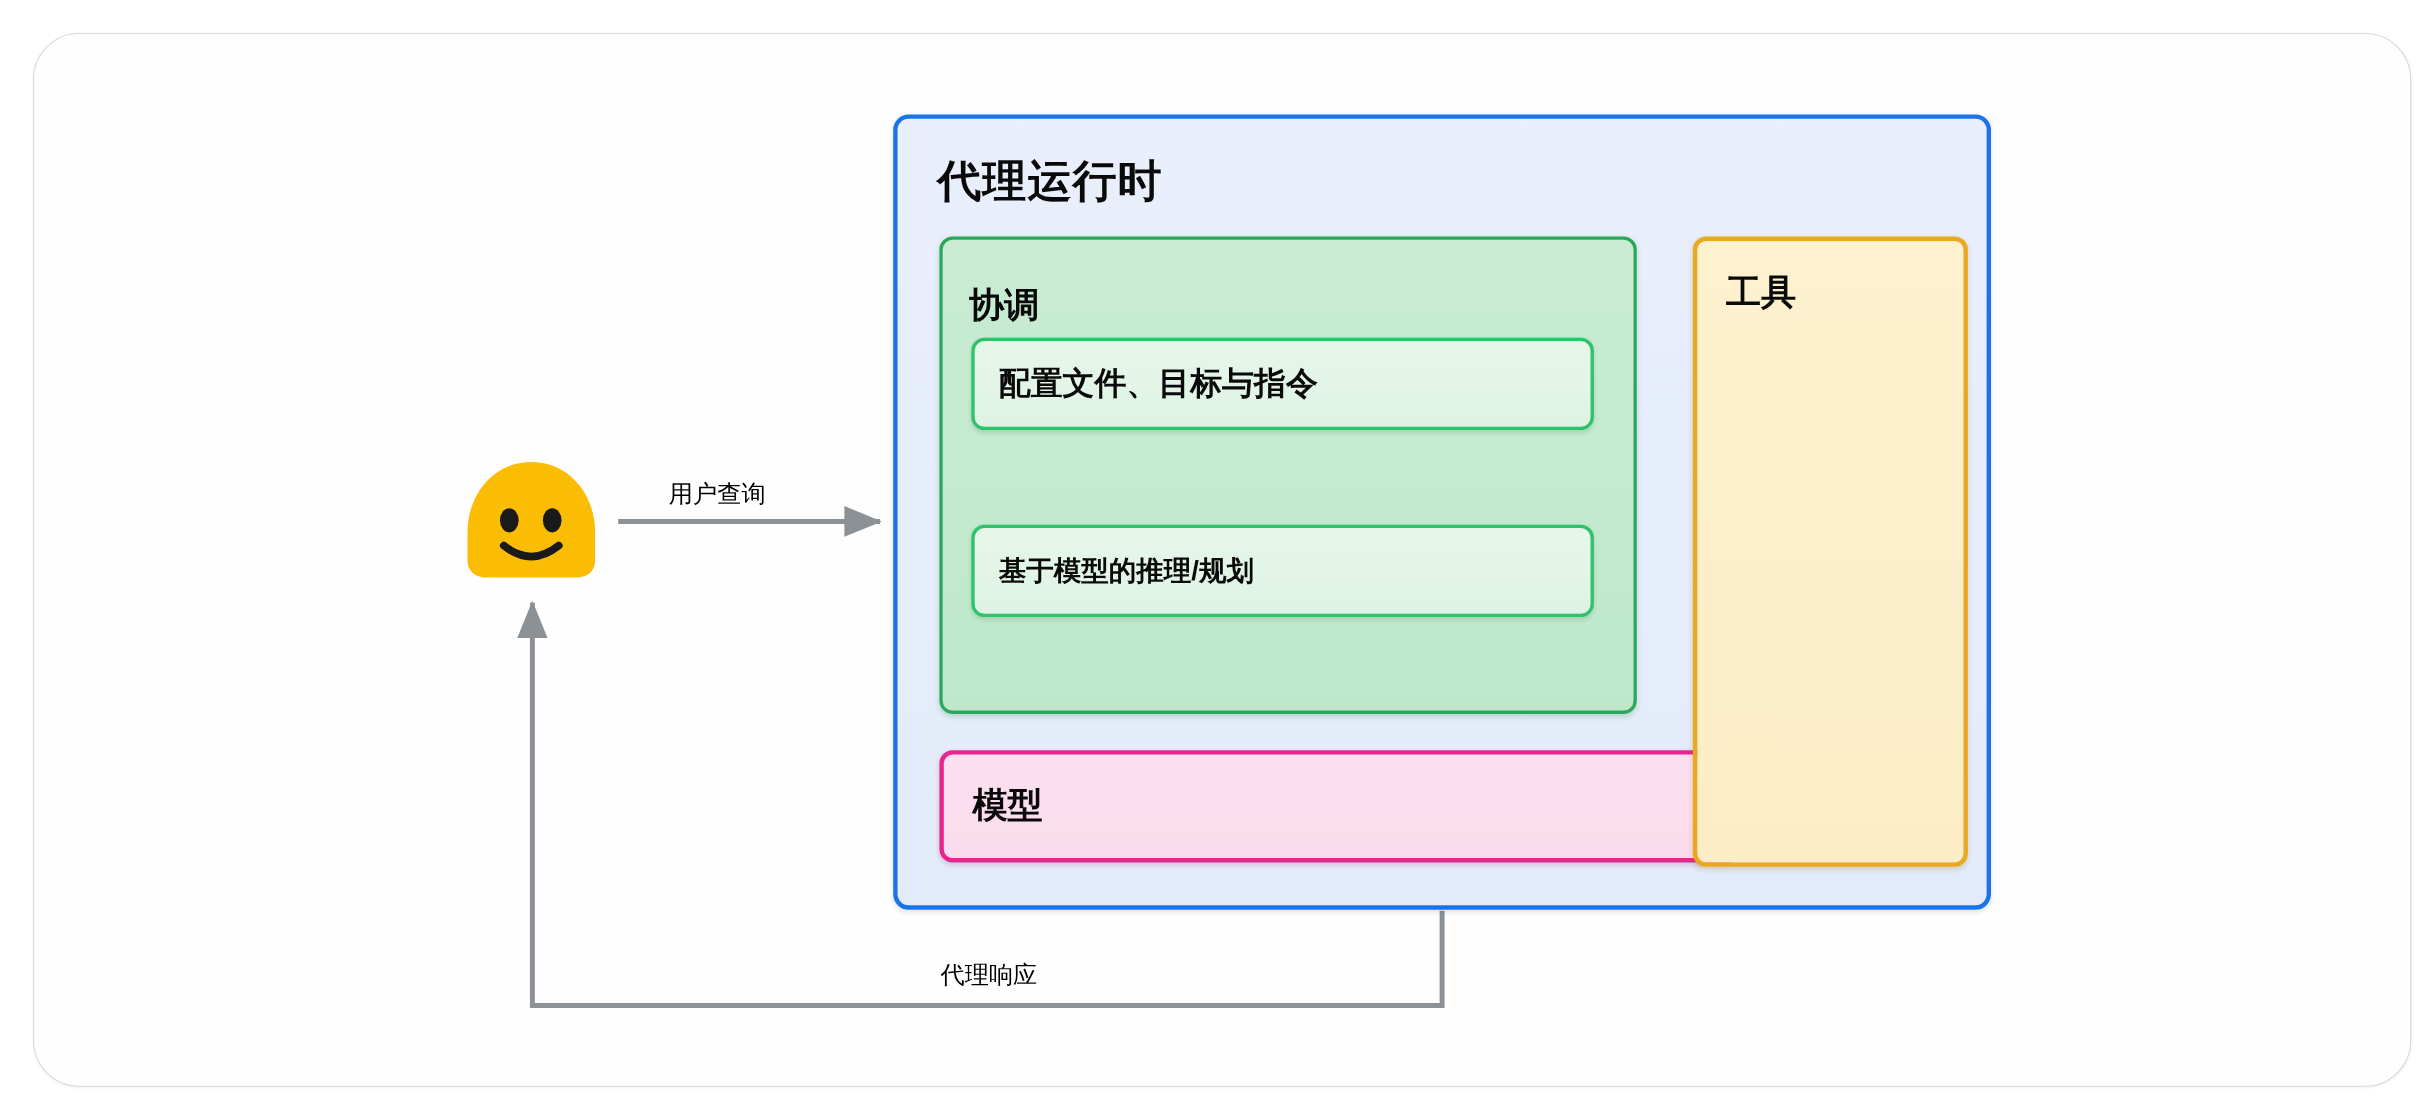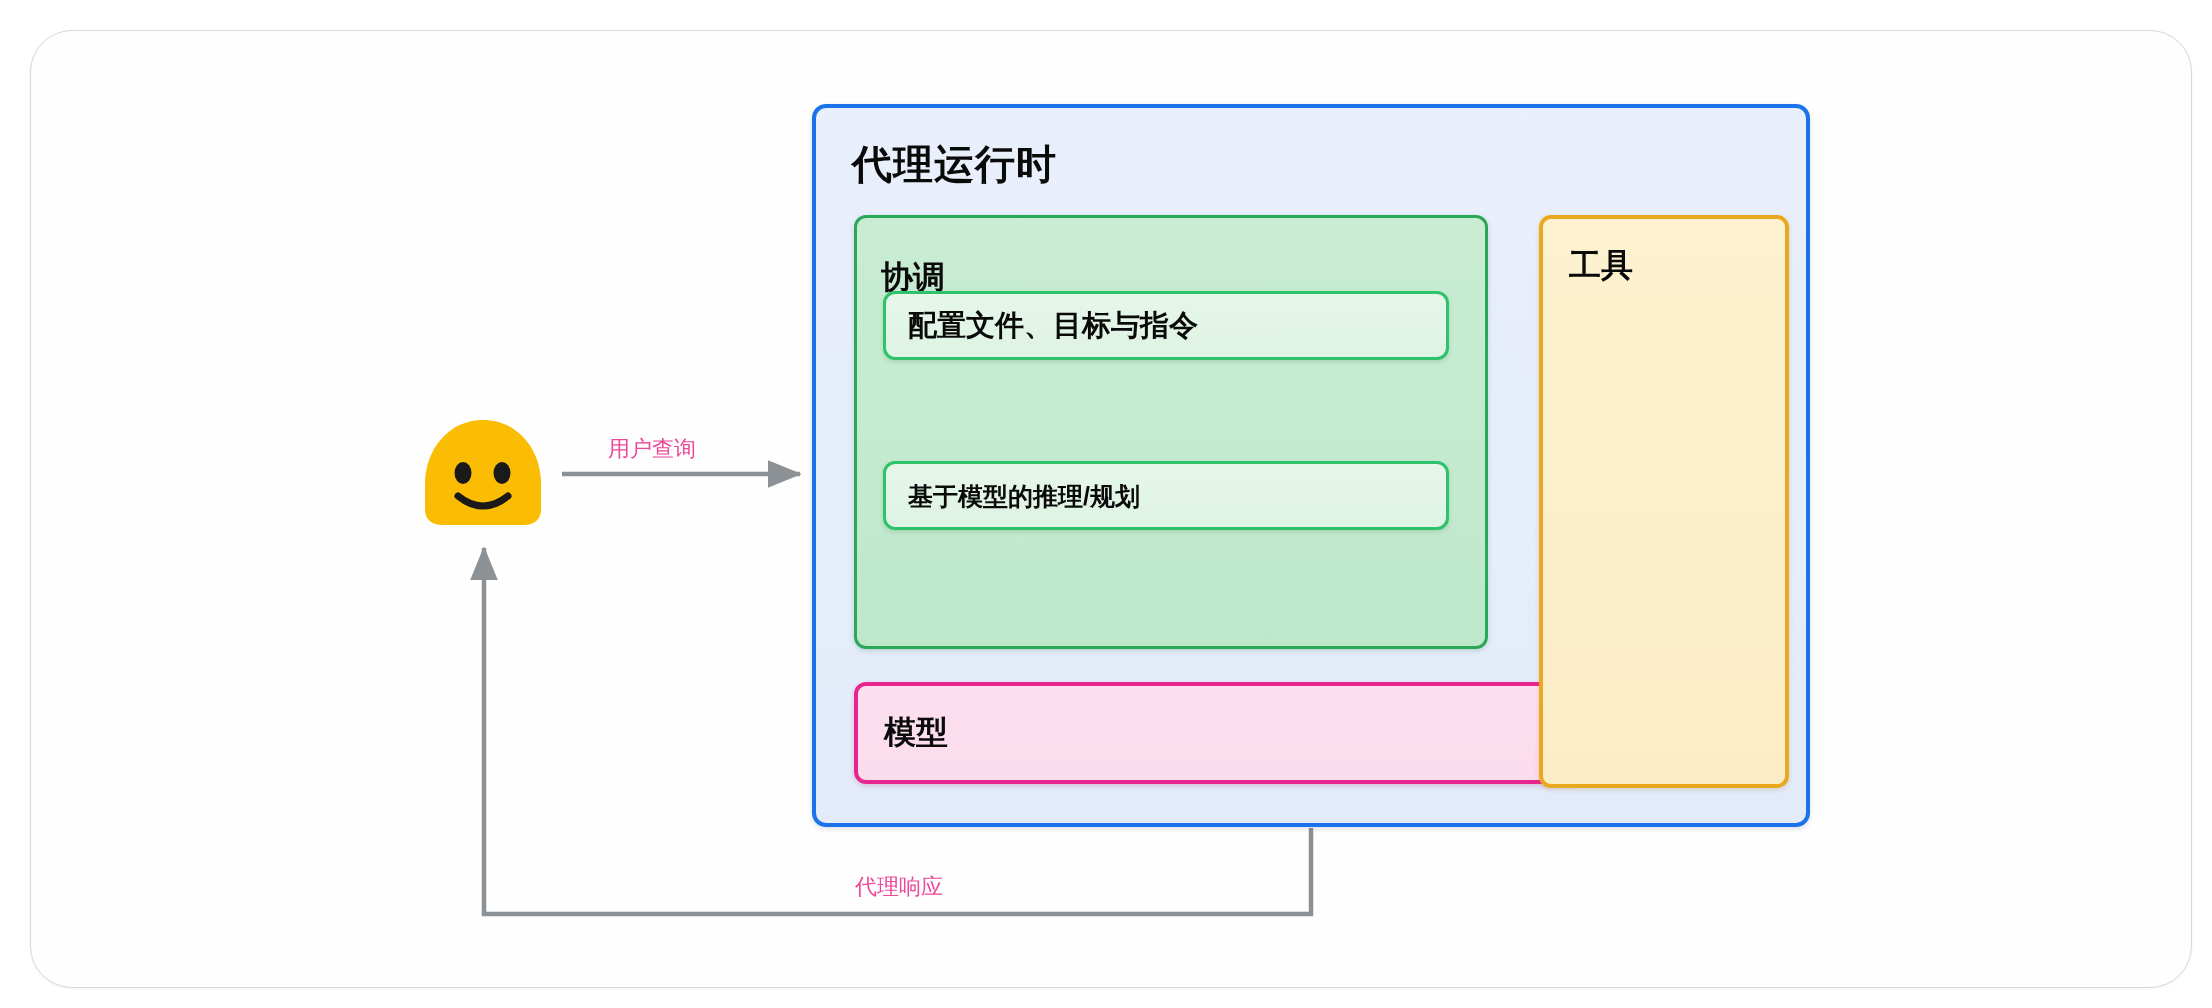--- a/index.html
+++ b/index.html
@@ -76,26 +76,27 @@
     color: #0a0a0a;
     white-space: nowrap;
     margin-top: 20px;
   }
 
   
   .inner-row {
     position: absolute;
     left: 26px;
     width: 566px;
-    height: 69px;
+    height: 84px;
     box-sizing: border-box;
     border: 3px solid #2ec26a;
     border-radius: 12px;
     background: linear-gradient(180deg, #e6f7ea 0%, #def3e4 100%);
     box-shadow: 0 2px 4px rgba(40,110,60,0.18);
+    margin-top: 16px;
   }
   .inner-row .row-label {
     position: absolute;
     left: 22px;
     top: 50%;
     transform: translateY(-50%);
     white-space: nowrap;
     color: #0a0a0a;
   }
   .row-strong .row-label { font-size: 29px; font-weight: bold; }
@@ -186,21 +187,21 @@
   .arrow-svg {
     position: absolute;
     left: 0; top: 0;
     width: 2212px;
     height: 1008px;
     pointer-events: none;
   }
   .edge-label {
     position: absolute;
     font-size: 22px;
-    color: #ec4899;
+    color: #000000;
     white-space: nowrap;
   }
   #label-query    { left: 608px; top: 434px; }
   #label-response { left: 855px; top: 872px; font-family: Liberation Mono, monospace; }
 </style>
 </head>
 <body>
 
 <div id="stage">
 

